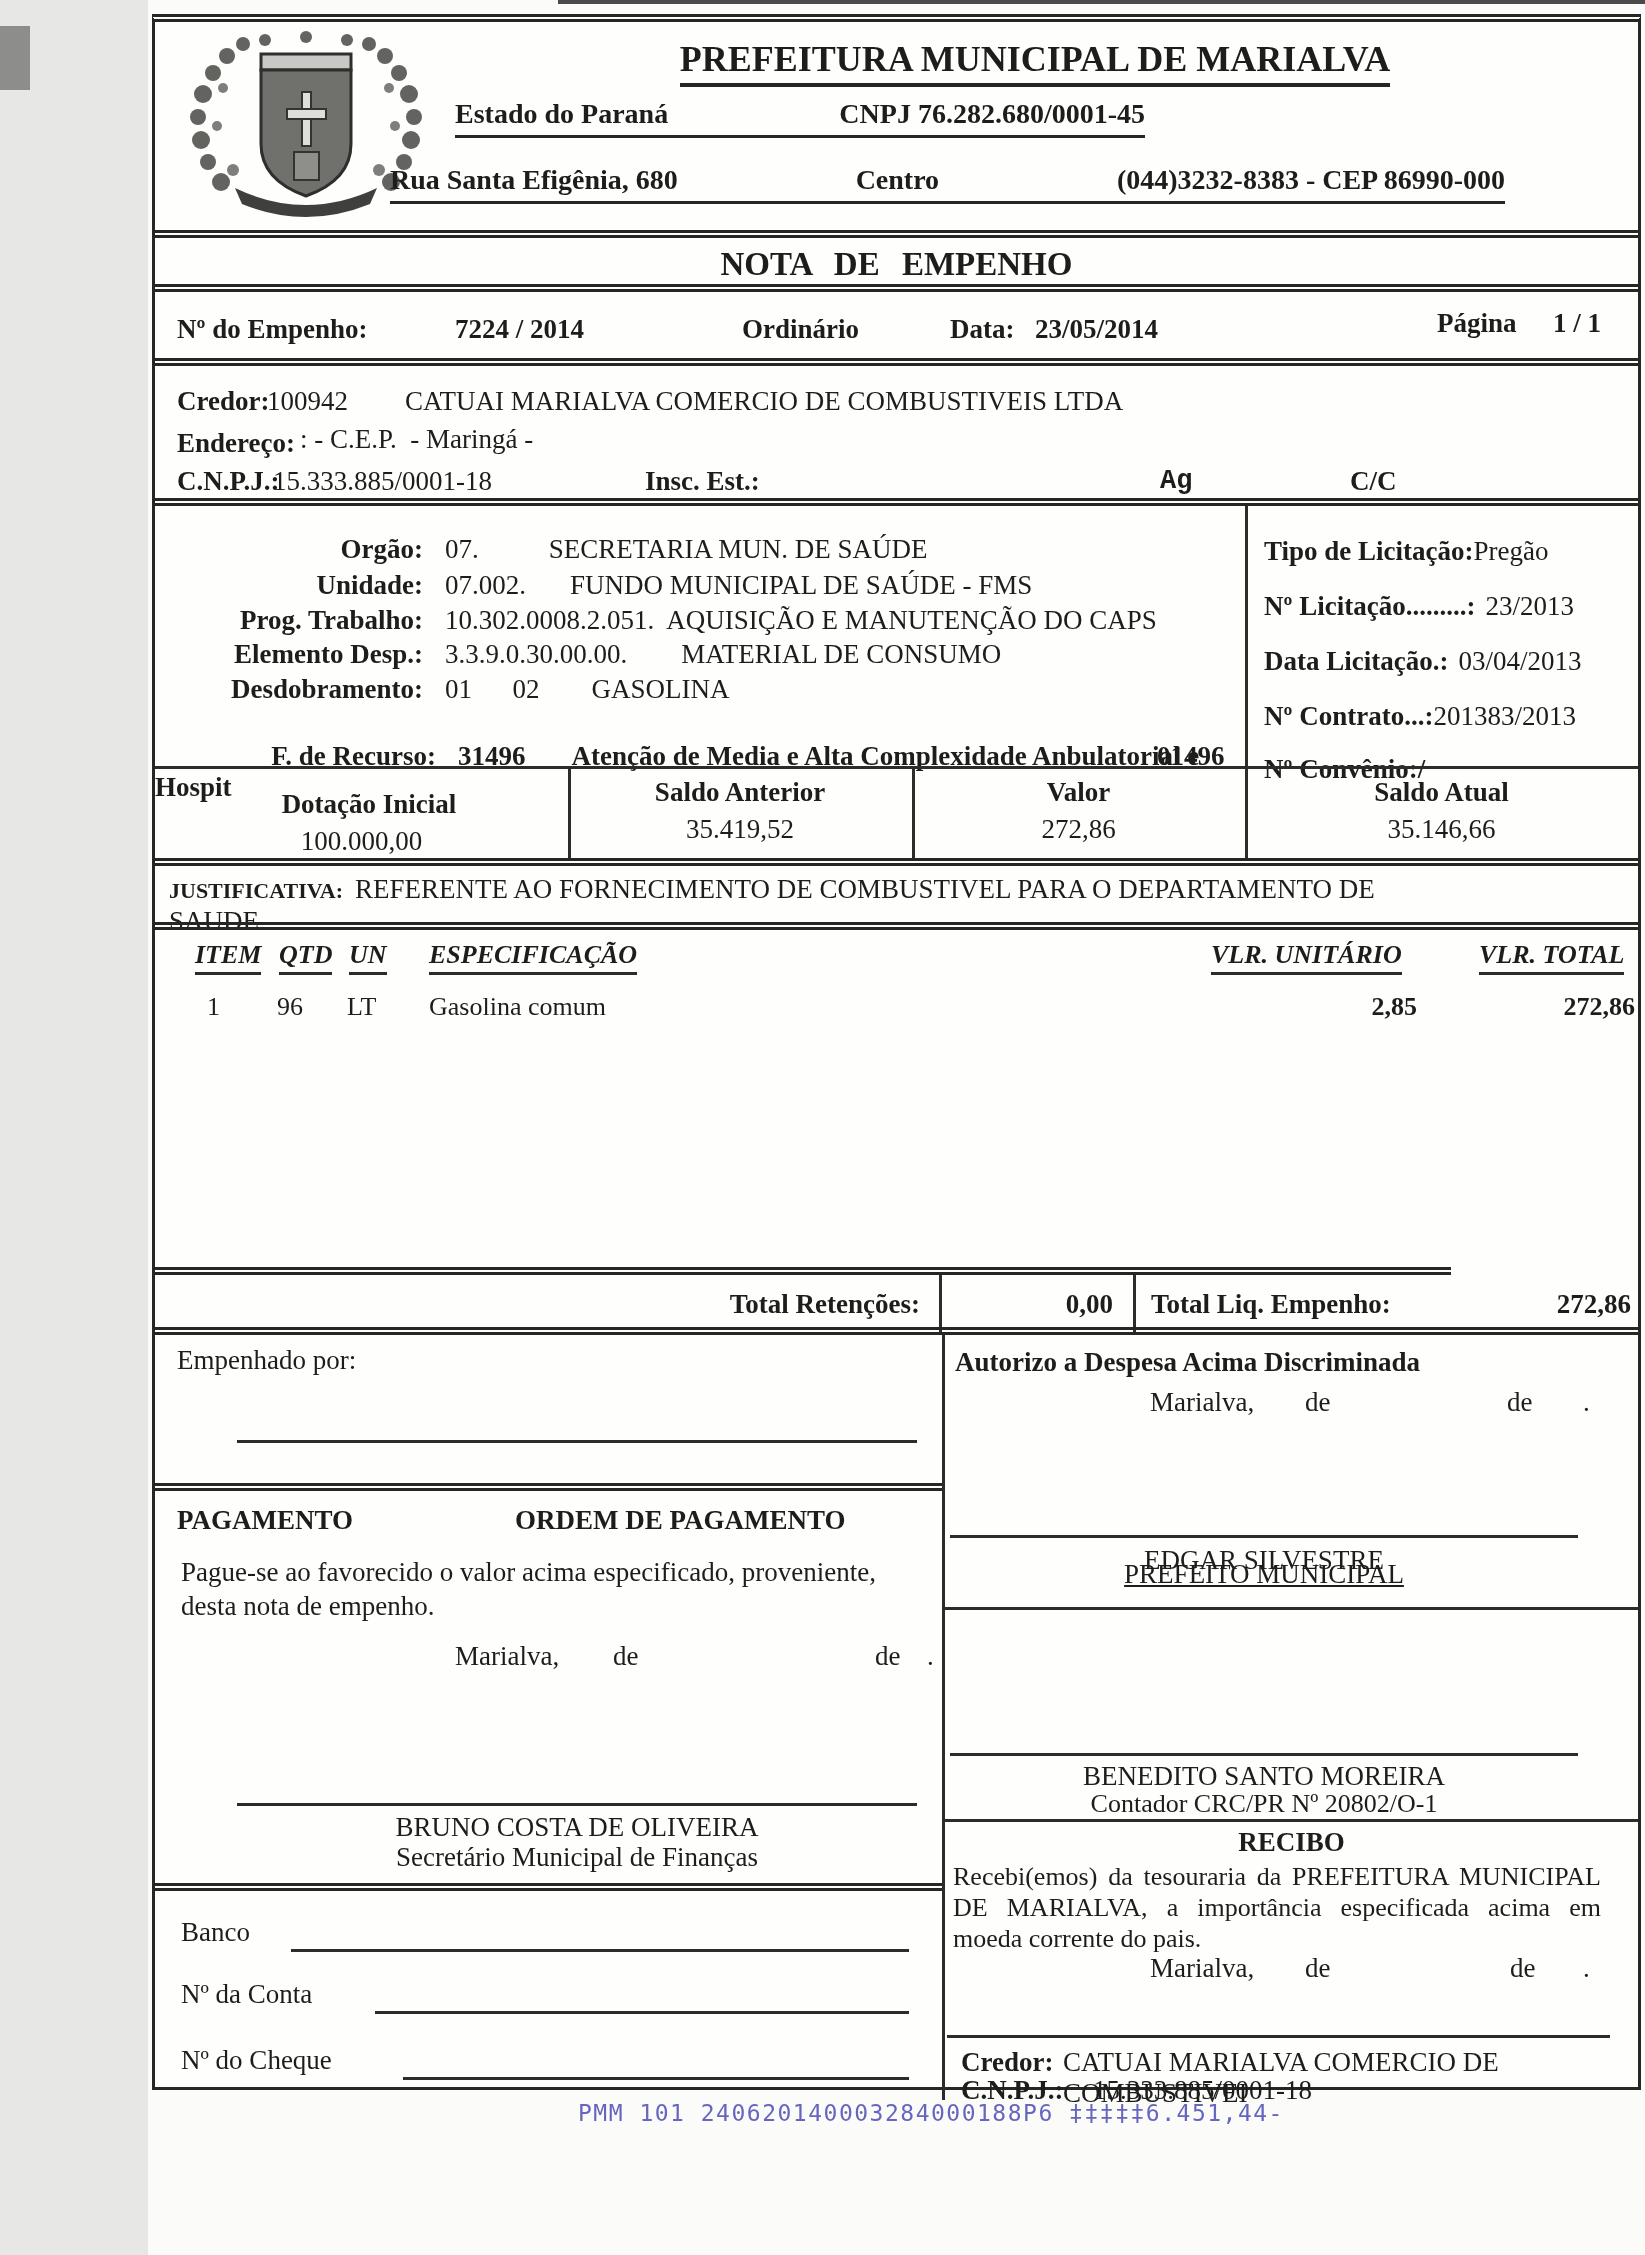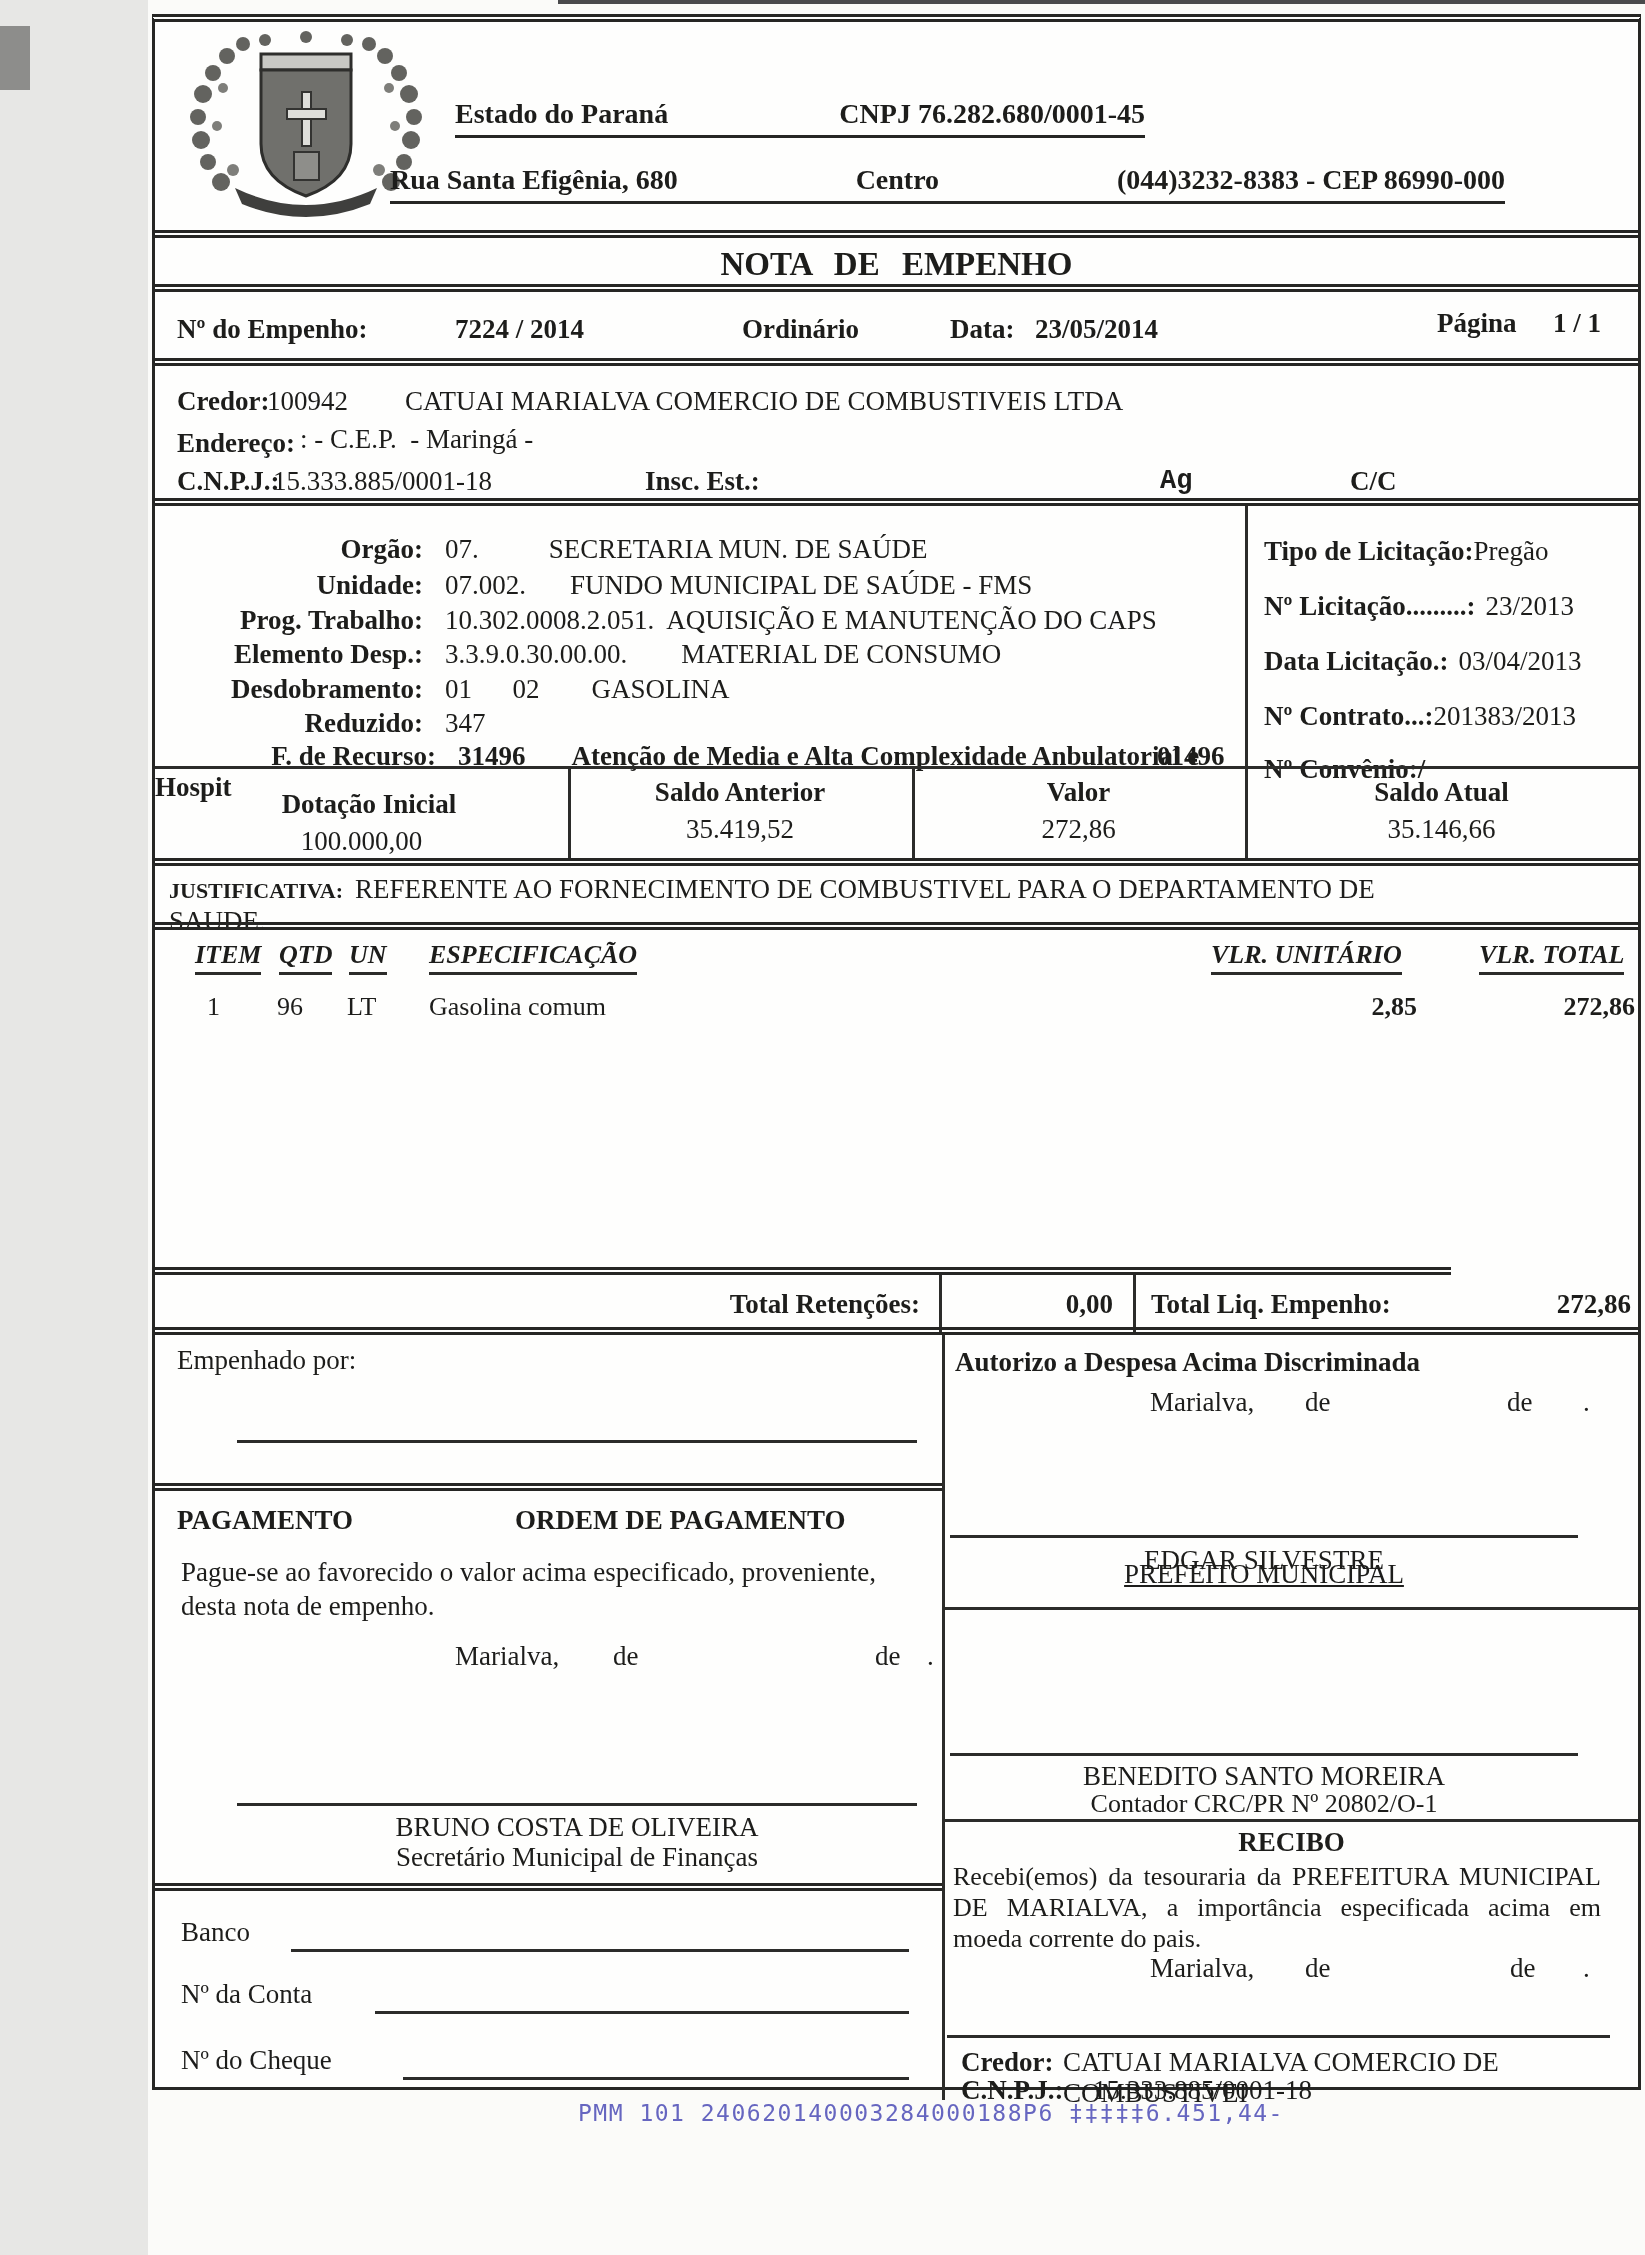--- a/index.html
+++ b/index.html
@@ -79,20 +79,23 @@
             <circle cx="212" cy="58" r="5" fill="#7e7e7a"></circle>
         </g>
         <rect x="84" y="24" width="90" height="16" fill="#c8c8c4" stroke="#2e2e2c" stroke-width="3"></rect>
         <path d="M84,40 L174,40 L174,114 Q174,150 129,166 Q84,150 84,114 Z" fill="#70706c" stroke="#2e2e2c" stroke-width="3"></path>
         <rect x="125" y="62" width="9" height="54" fill="#dededa" stroke="#333331" stroke-width="2"></rect>
         <rect x="110" y="79" width="39" height="10" fill="#dededa" stroke="#333331" stroke-width="2"></rect>
         <rect x="117" y="122" width="25" height="28" fill="#8e8e8a" stroke="#333331" stroke-width="2"></rect>
         <path d="M58,158 Q129,192 200,158 L193,174 Q129,200 65,174 Z" fill="#3f3f3d"></path>
       </svg>
     </div>
+    <div class="abs center" style="left:290px;top:16px;width:1180px;">
+      <span class="b t36" style="border-bottom:4px solid #262624;padding-bottom:3px;display:inline-block;">PREFEITURA MUNICIPAL DE MARIALVA</span>
+    </div>
     <div class="abs hdr-row underlined" style="left:300px;top:76px;width:690px;">
       <span class="b t28">Estado do Paraná</span>
       <span class="b t28">CNPJ 76.282.680/0001-45</span>
     </div>
     <div class="abs hdr-row underlined" style="left:235px;top:142px;width:1115px;">
       <span class="b t28">Rua Santa Efigênia, 680</span>
       <span class="b t28">Centro</span>
       <span class="b t28">(044)3232-8383  -  CEP 86990-000</span>
     </div>
   </div>
@@ -143,24 +146,20 @@
     <div class="abs" style="left:0;top:133px;width:1080px;">
       <span class="b t27" style="display:inline-block;width:268px;text-align:right;">Elemento Desp.:</span>
       <span class="t27" style="margin-left:18px;">3.3.9.0.30.00.00.</span>
       <span class="t27" style="margin-left:50px;">MATERIAL DE CONSUMO</span>
     </div>
     <div class="abs" style="left:0;top:168px;width:1080px;">
       <span class="b t27" style="display:inline-block;width:268px;text-align:right;">Desdobramento:</span>
       <span class="t27 pre" style="margin-left:18px;">01      02</span>
       <span class="t27" style="margin-left:48px;">GASOLINA</span>
     </div>
-    <div class="abs" style="left:0;top:202px;width:1080px;">
-      <span class="b t27" style="display:inline-block;width:268px;text-align:right;">Reduzido:</span>
-      <span class="t27" style="margin-left:18px;">347</span>
-    </div>
     <div class="abs" style="left:0;top:235px;width:1080px;">
       <span class="b t27" style="display:inline-block;width:268px;text-align:right;margin-left:13px;">F. de Recurso:</span>
       <span class="b t27" style="margin-left:18px;">31496</span>
       <span class="b t27" style="margin-left:42px;">Atenção de Media e Alta Complexidade Anbulatorial e Hospit</span>
     </div>
     <span class="abs b t27" style="left:1002px;top:235px;">01496</span>
 
     <div class="abs" style="left:1090px;top:0;width:390px;height:100%;border-left:3px solid #2c2c2a;">
       <div class="abs" style="left:16px;top:30px;">
         <span class="b t27">Tipo de Licitação:</span><span class="t27">Pregão</span>

